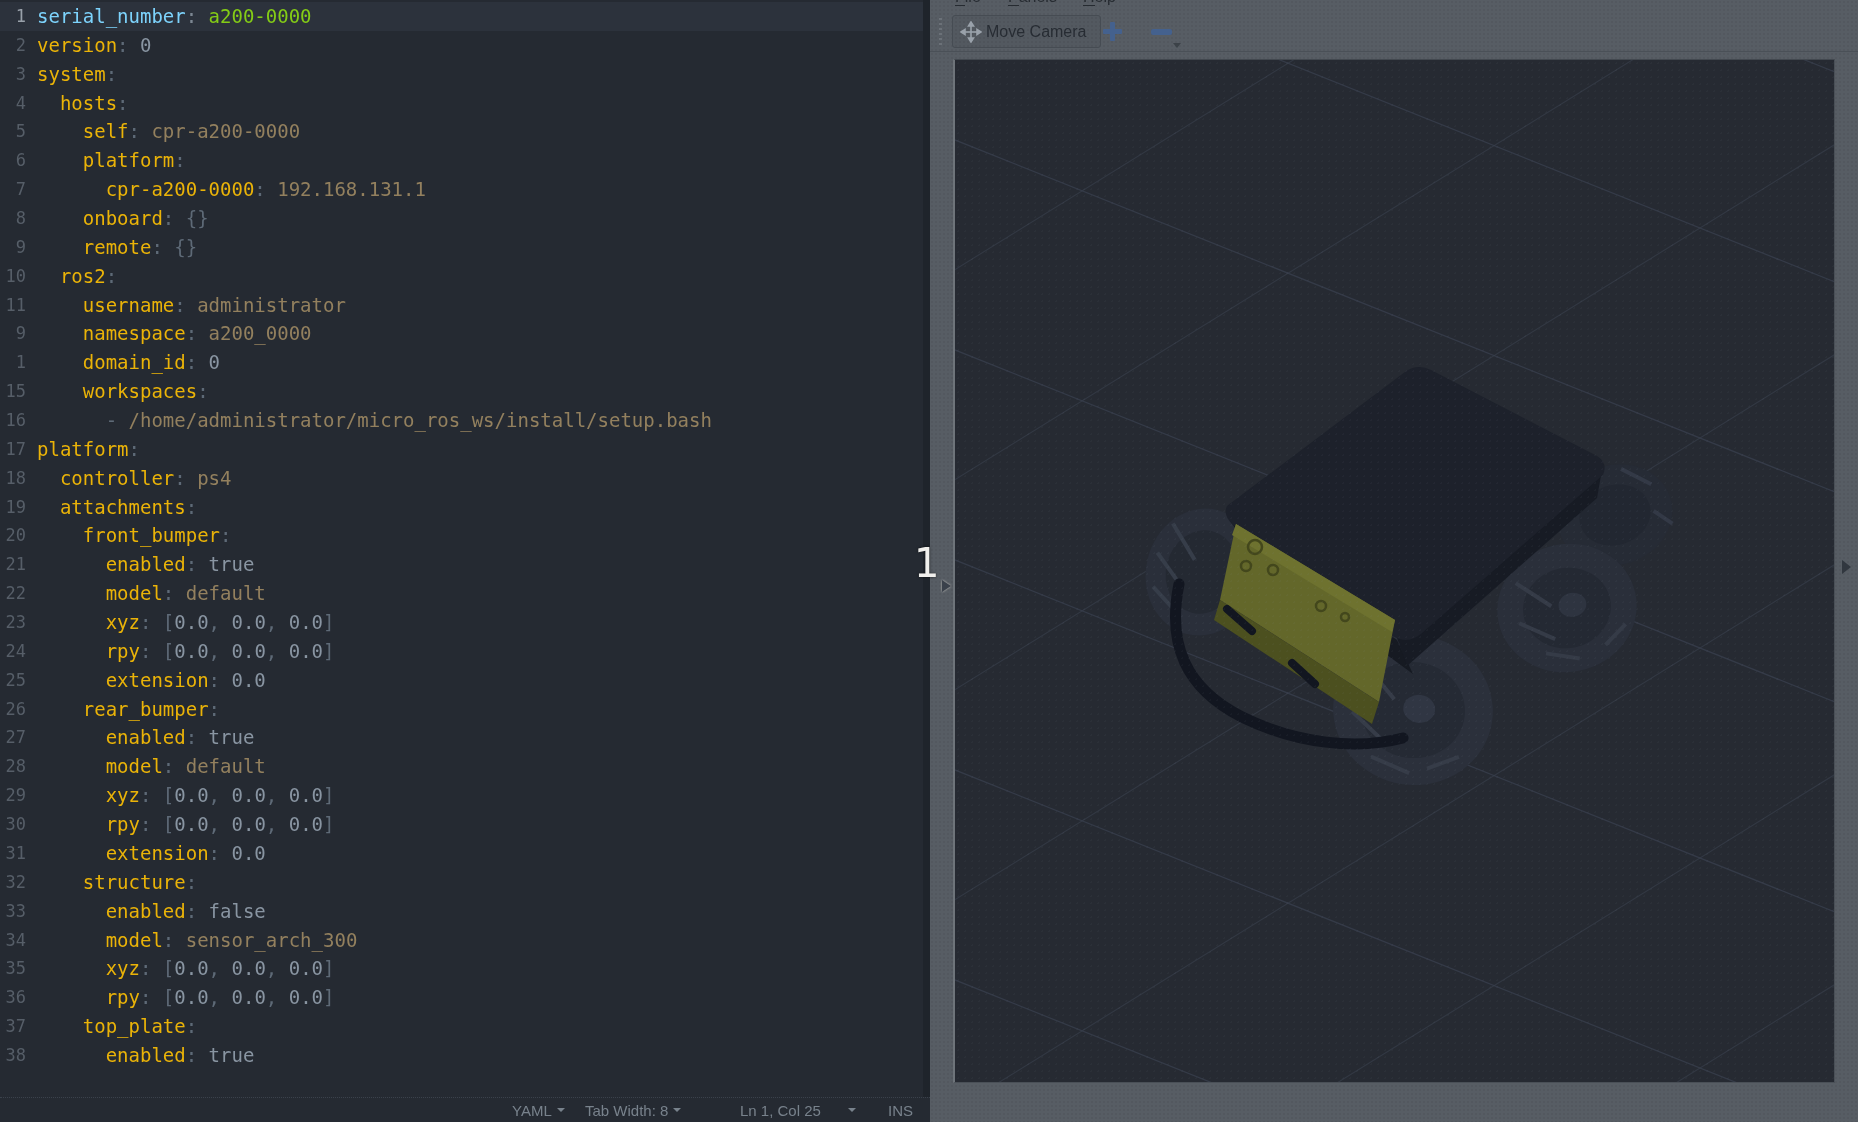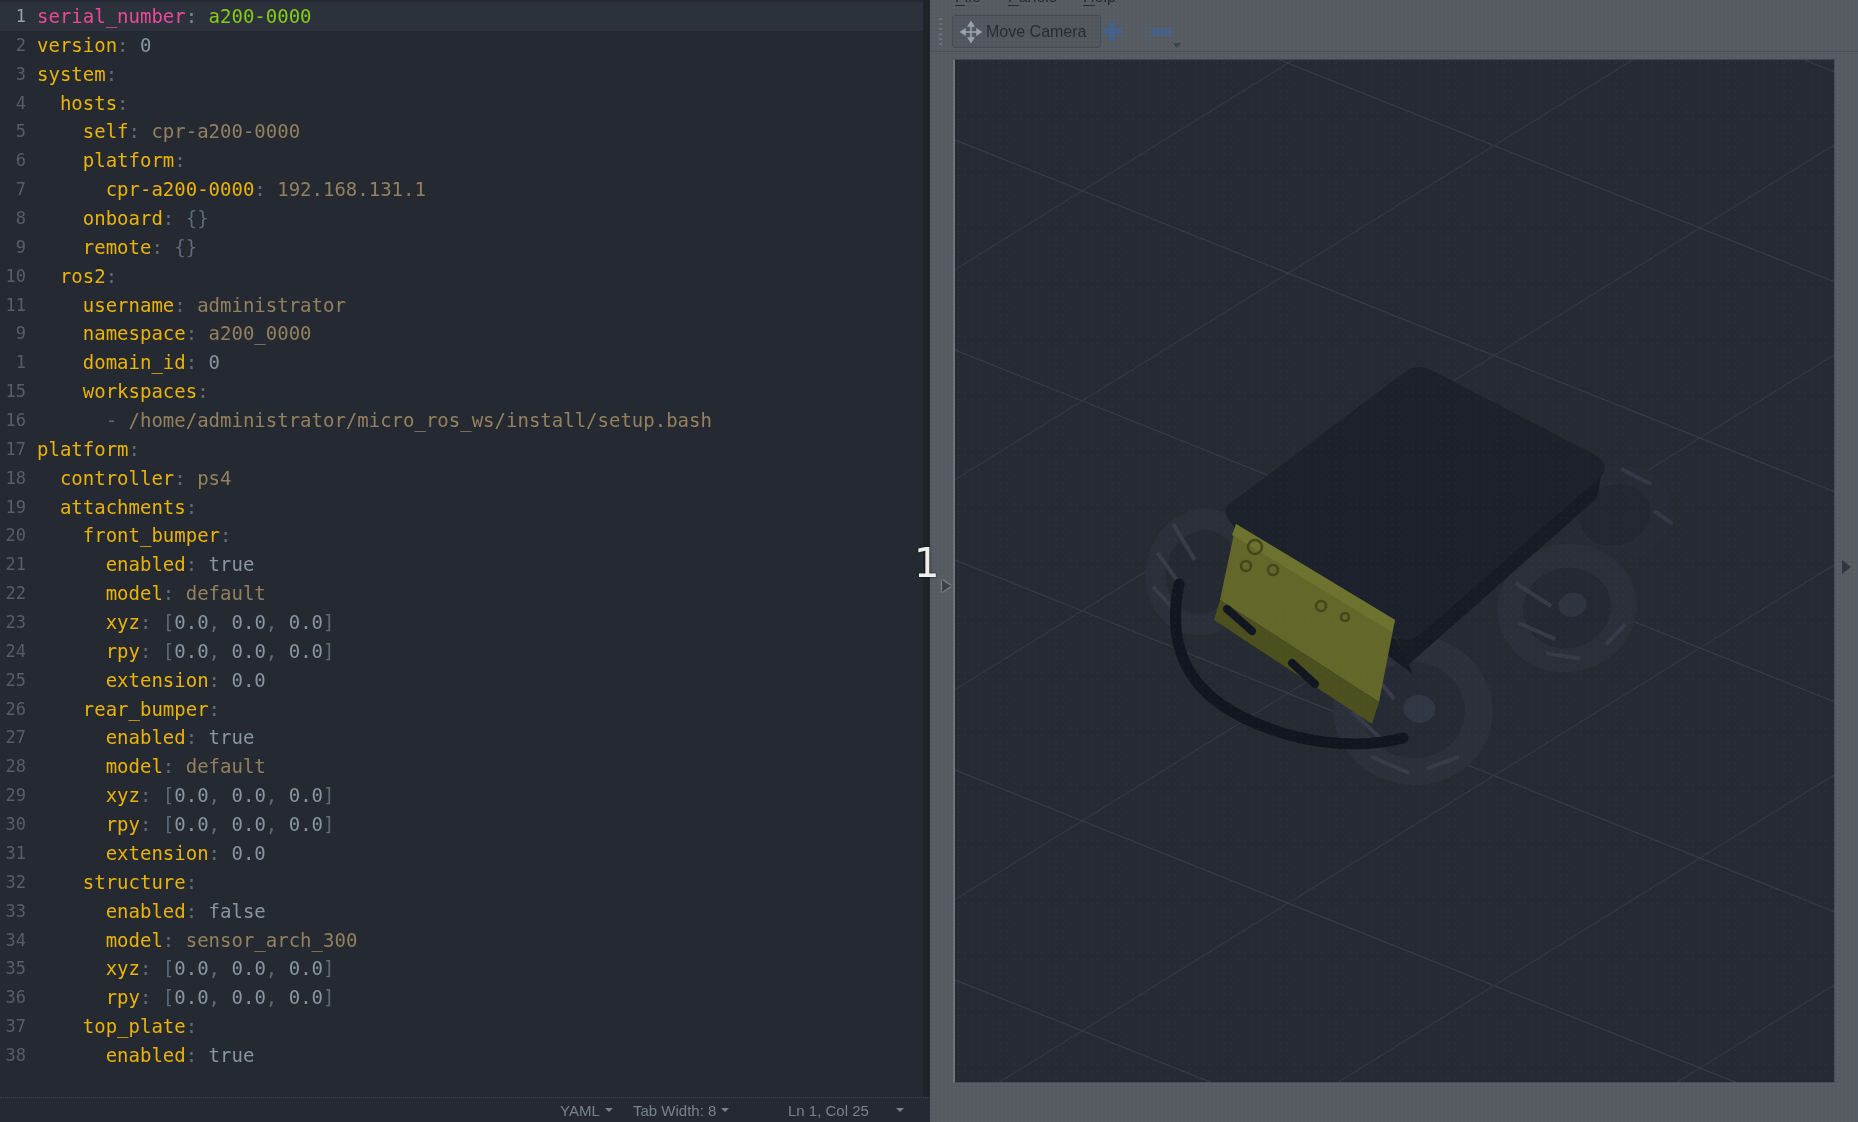--- a/index.html
+++ b/index.html
@@ -15,29 +15,29 @@
   .row { display:flex; height:28.87px; line-height:28.87px; }
   .row.cur { background:#2c323c; }
   .num { flex:0 0 26px; padding-right:11px; text-align:right; color:#565e68;
          font-size:17px; flex-basis:37px; }
   .row.cur .num { color:#99a1aa; }
   .code { white-space:pre; }
   .tk-k { color:#eab308; }
   .tk-p { color:#5e6a77; }
   .tk-s { color:#93805e; }
   .tk-l { color:#8995a2; }
-  .row.cur .tk-k { color:#ec4899; }
+  .row.cur .tk-k { color:#7dd3fc; }
   .row.cur .tk-p { color:#7d8793; }
   .row.cur .tk-s { color:#84cc16; }
   .editor-scroll { position:absolute; right:0; top:0; width:7px; height:1097px;
                    background:#1f242b; }
   .editor-statusbar { position:absolute; left:0; top:1097px; width:930px; height:25px;
                       border-top:1px dotted #3b424c; color:#78828c; font-size:15px; }
   .sb-item { position:absolute; top:3px; display:flex; align-items:center; gap:5px;
-             height:18px;margin-left:48px; }
+             height:18px; }
   .chev { width:0; height:0; border-left:4px solid transparent;
           border-right:4px solid transparent; border-top:4px solid #78828c; }
 
   
   .rviz { position:absolute; left:930px; top:0; width:975px; height:1122px;
           background:#575d64;
           background-image:radial-gradient(rgba(0,0,0,0.05) 1px, transparent 1px);
           background-size:4px 4px; }
   .menubar { position:relative; height:10px; overflow:hidden; }
   .menu-item { position:absolute; top:-12px; font-size:16px; color:#262b31; }

